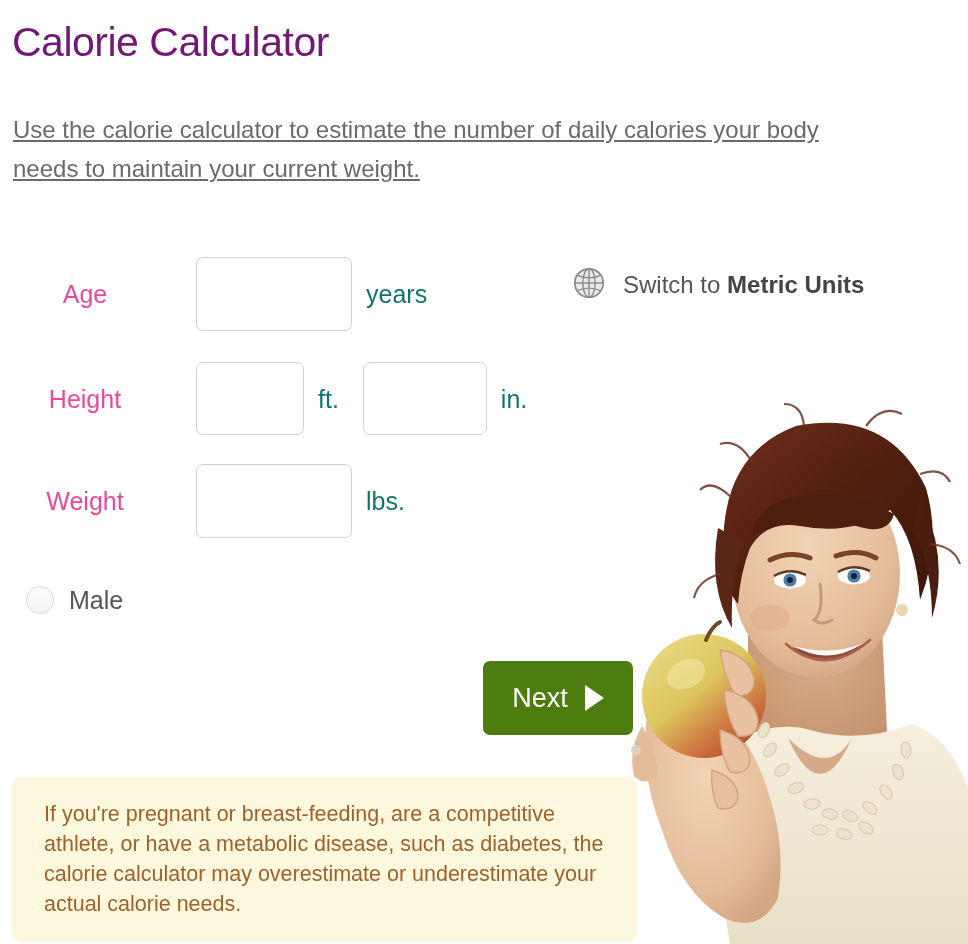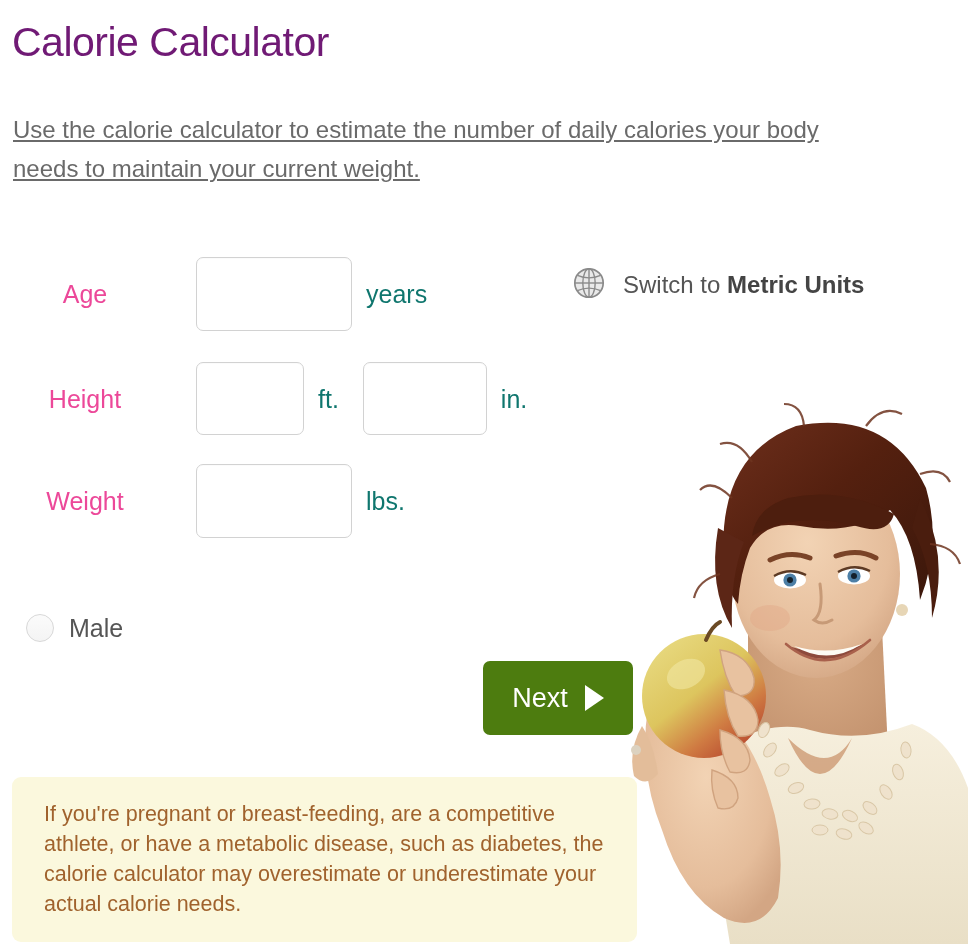--- a/index.html
+++ b/index.html
@@ -105,21 +105,20 @@
     color: #0f766e;
     margin-left: 14px;
     line-height: 30px;
   }
 
   
   .radio-group {
     display: flex;
     align-items: center;
     margin-left: 26px;
-    margin-top: 28px;
   }
   .radio-opt {
     display: flex;
     align-items: center;
   }
   .radio-opt + .radio-opt { margin-left: 43px; }
   .radio-dot {
     width: 28px;
     height: 28px;
     border-radius: 50%;

